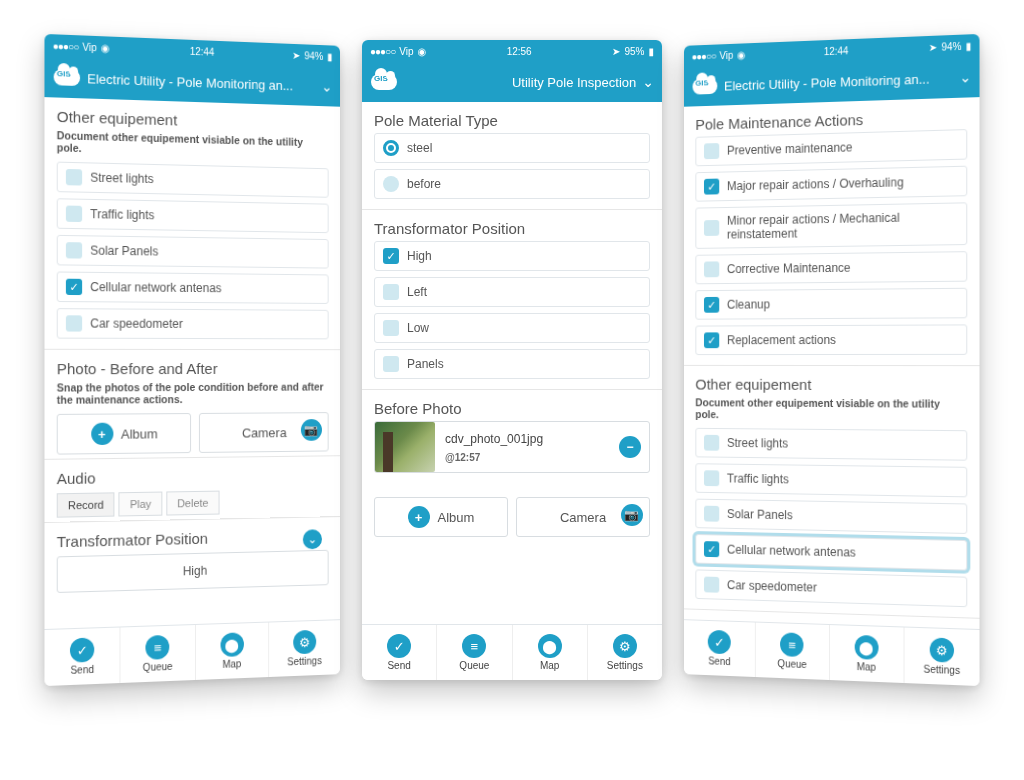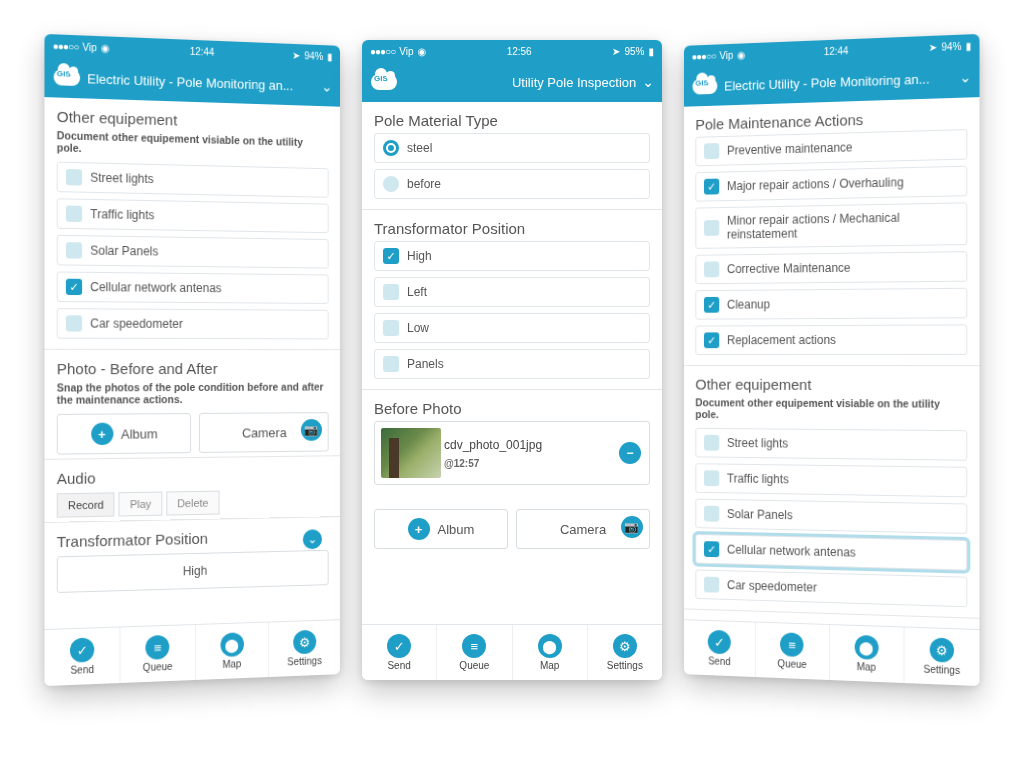--- a/index.html
+++ b/index.html
@@ -150,22 +150,22 @@
     position:relative;
   }
   .dropdown .dd-chev {
     position:absolute; right:6px; top:-22px;
     width:20px; height:20px; border-radius:50%;
     background:#1f9fc7; color:#fff; font-size:12px;
     display:flex; align-items:center; justify-content:center;
   }
 
   .photo-card {
-    border:1px solid #d8dde1; border-radius:3px; padding:6px;
-    display:flex; align-items:center; gap:3px; position:relative;
+    border:1px solid #d8dde1; border-radius:3px; 
+    display:flex; align-items:center; gap:10px; position:relative;
     margin-bottom:24px;
   }
   .thumb {
     width:60px; height:50px; border-radius:2px;
     background: linear-gradient(135deg,#3a6b3a 0%, #6b8a4a 40%, #9ab06a 60%, #c7d2b0 100%);
     position:relative; overflow:hidden;
   }
   .thumb::after{content:""; position:absolute; left:8px; bottom:0; width:10px; height:40px; background:#4a3828;}
   .photo-meta .fname{ font-size:12px; color:#444;}
   .photo-meta .ftime{ font-size:10px; color:#666; margin-top:6px; font-weight:600;}

